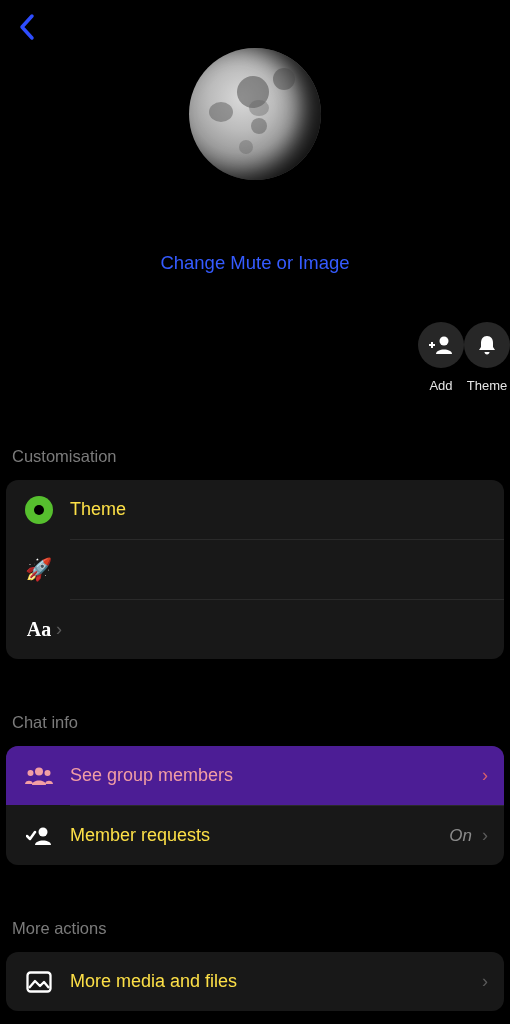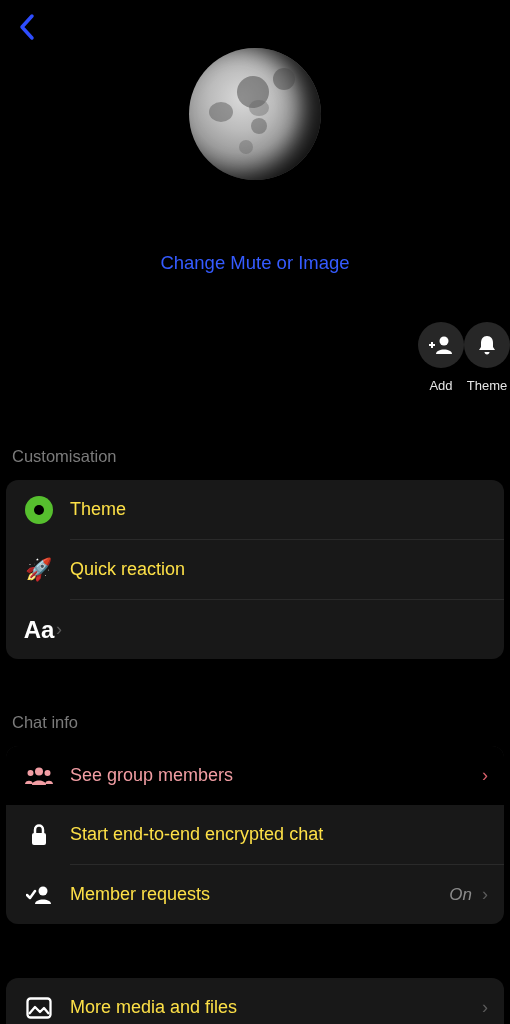--- a/index.html
+++ b/index.html
@@ -126,21 +126,21 @@
     .chev {
       color: #5a5a5a;
       font-size: 18px;
     }
     .divider {
       height: 1px;
       background: #2a2a2a;
       margin-left: 64px;
     }
     .highlighted {
-      background: #000000;
+      background: #4c1d95;
     }
     .highlighted .row-label {
       color: #f29ea4;
     }
     .highlighted .chev {
       color: #d85f6a;
     }
     .theme-dot {
       width: 28px;
       height: 28px;
@@ -151,22 +151,22 @@
       justify-content: center;
     }
     .theme-dot::after{
       content:'';
       width:10px;height:10px;border-radius:50%;background:#000;
     }
     .rocket {
       font-size: 22px;
     }
     .aa {
-      font-family: Liberation Sans, sans-serif;
-      font-size: 24px;
+      font-family: Liberation Serif, serif;
+      font-size: 20px;
       font-weight: 600;
       color: #fff;
     }
   </style>
 </head>
 <body>
 
 <div class="back-btn">
   <svg width="18" height="28" viewBox="0 0 18 28">
       <path d="M14 3 L4 14 L14 25" stroke="#2e4dff" stroke-width="3.5" fill="none" stroke-linecap="round" stroke-linejoin="round"></path>
@@ -216,21 +216,20 @@
       <div class="row-icon">
           <div class="theme-dot"></div>
         </div>
       <div class="row-label">Theme</div>
     </div>
     <div class="divider"></div>
     <div class="row">
       <div class="row-icon">
           <span class="rocket">🚀</span>
         </div>
-      <div class="row-label">Quick reaction</div>
     </div>
     <div class="divider"></div>
     <div class="row">
       <div class="row-icon">
           <span class="aa">Aa</span>
         </div>
       <span class="chev">›</span>
     </div>
   </div>
 </div>
@@ -245,46 +244,38 @@
           <circle cx="6.5" cy="7" r="3" fill="#f29ea4"></circle>
           <circle cx="23.5" cy="7" r="3" fill="#f29ea4"></circle>
           <path d="M8 19 C8 13 22 13 22 19 Z" fill="#f29ea4"></path>
           <path d="M1 18 C1 13.5 9 13.5 9 18 Z" fill="#f29ea4"></path>
           <path d="M21 18 C21 13.5 29 13.5 29 18 Z" fill="#f29ea4"></path>
         </svg>
       </div>
       <div class="row-label">See group members</div>
       <span class="chev">›</span>
     </div>
-    <div class="row">
-      <div class="row-icon">
-        <svg width="20" height="24" viewBox="0 0 20 24">
-          <rect x="3" y="10" width="14" height="12" rx="2" fill="#fff"></rect>
-          <path d="M6 10 L6 7 C6 4 8 2.5 10 2.5 C12 2.5 14 4 14 7 L14 10" stroke="#fff" stroke-width="2.5" fill="none"></path>
-        </svg>
-      </div>
-      <div class="row-label">Start end-to-end encrypted chat</div>
-    </div>
     <div class="divider"></div>
     <div class="row">
       <div class="row-icon">
         <svg width="26" height="20" viewBox="0 0 26 20">
           <circle cx="17" cy="6" r="4.5" fill="#fff"></circle>
           <path d="M9 19 C9 13 25 13 25 19 Z" fill="#fff"></path>
           <path d="M1 10 L4 13 L9 6" stroke="#fff" stroke-width="2.5" fill="none" stroke-linecap="round" stroke-linejoin="round"></path>
         </svg>
       </div>
       <div class="row-label">Member requests</div>
       <div class="row-value">On</div>
       <span class="chev">›</span>
     </div>
   </div>
 </div>
 
 <div class="section">
+  <div class="section-title">More actions</div>
   <div class="group">
     <div class="row">
       <div class="row-icon">
         <svg width="26" height="22" viewBox="0 0 26 22">
           <rect x="1.5" y="1.5" width="23" height="19" rx="3" stroke="#fff" stroke-width="2.3" fill="none"></rect>
           <path d="M3 17 L9 10 L14 15 L18 11 L23 17" stroke="#fff" stroke-width="2.3" fill="none" stroke-linejoin="round"></path>
         </svg>
       </div>
       <div class="row-label">More media and files</div>
       <span class="chev">›</span>

